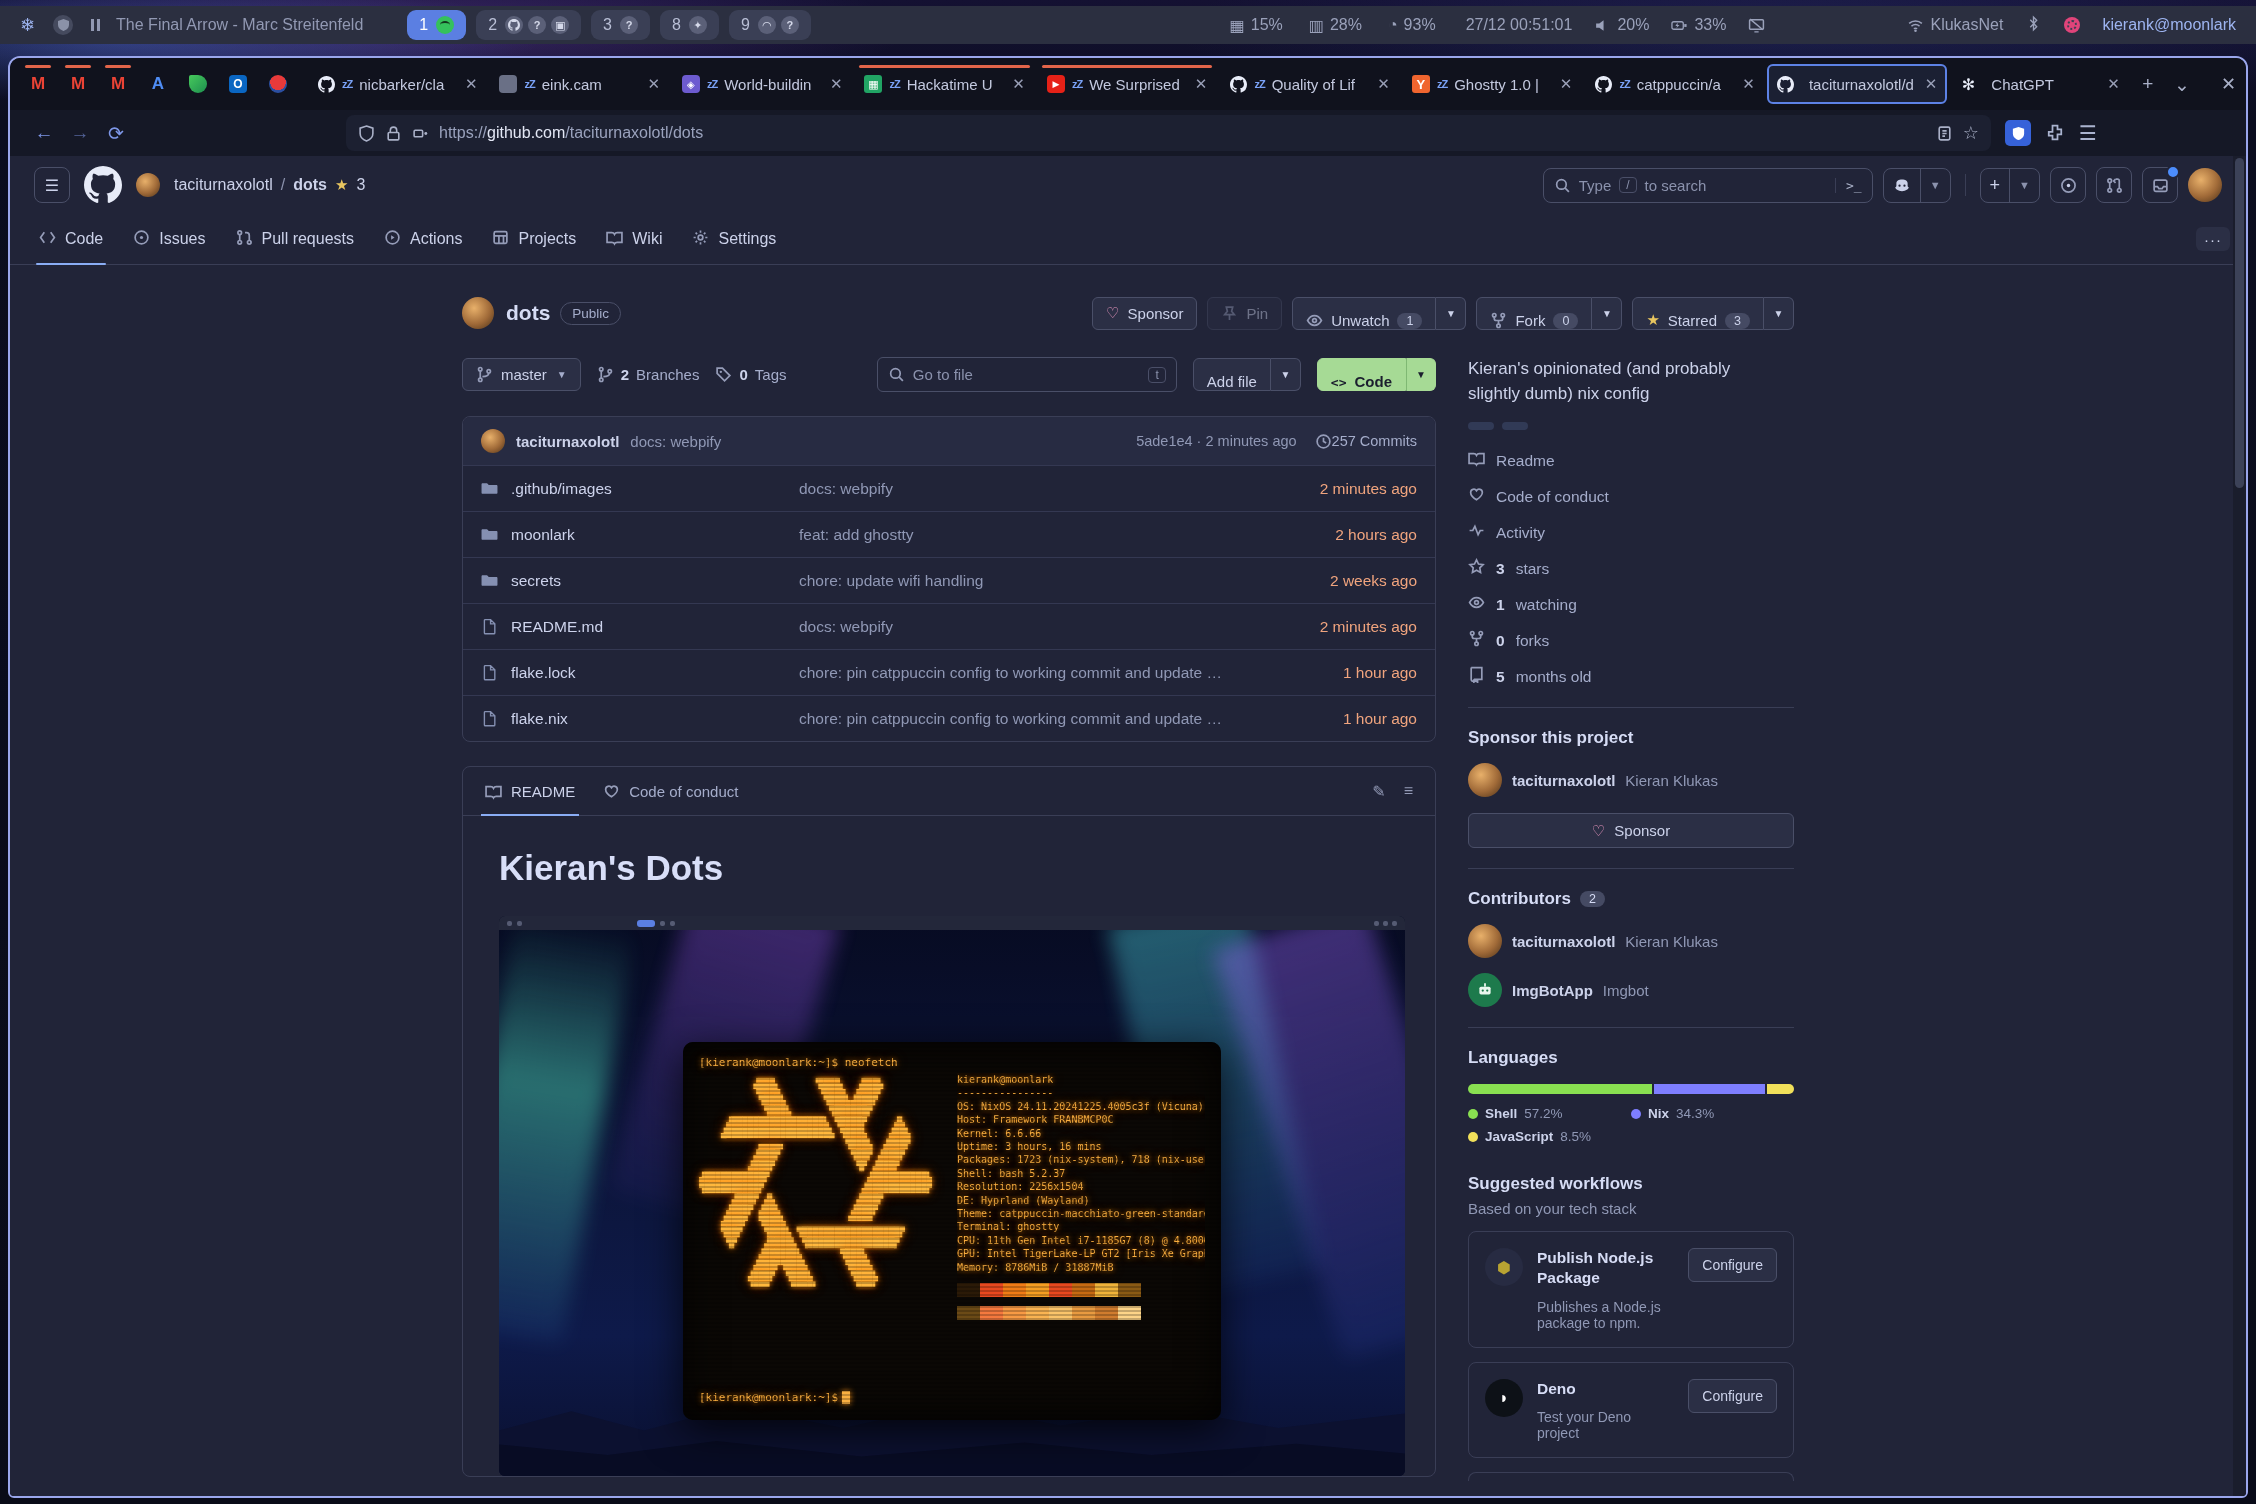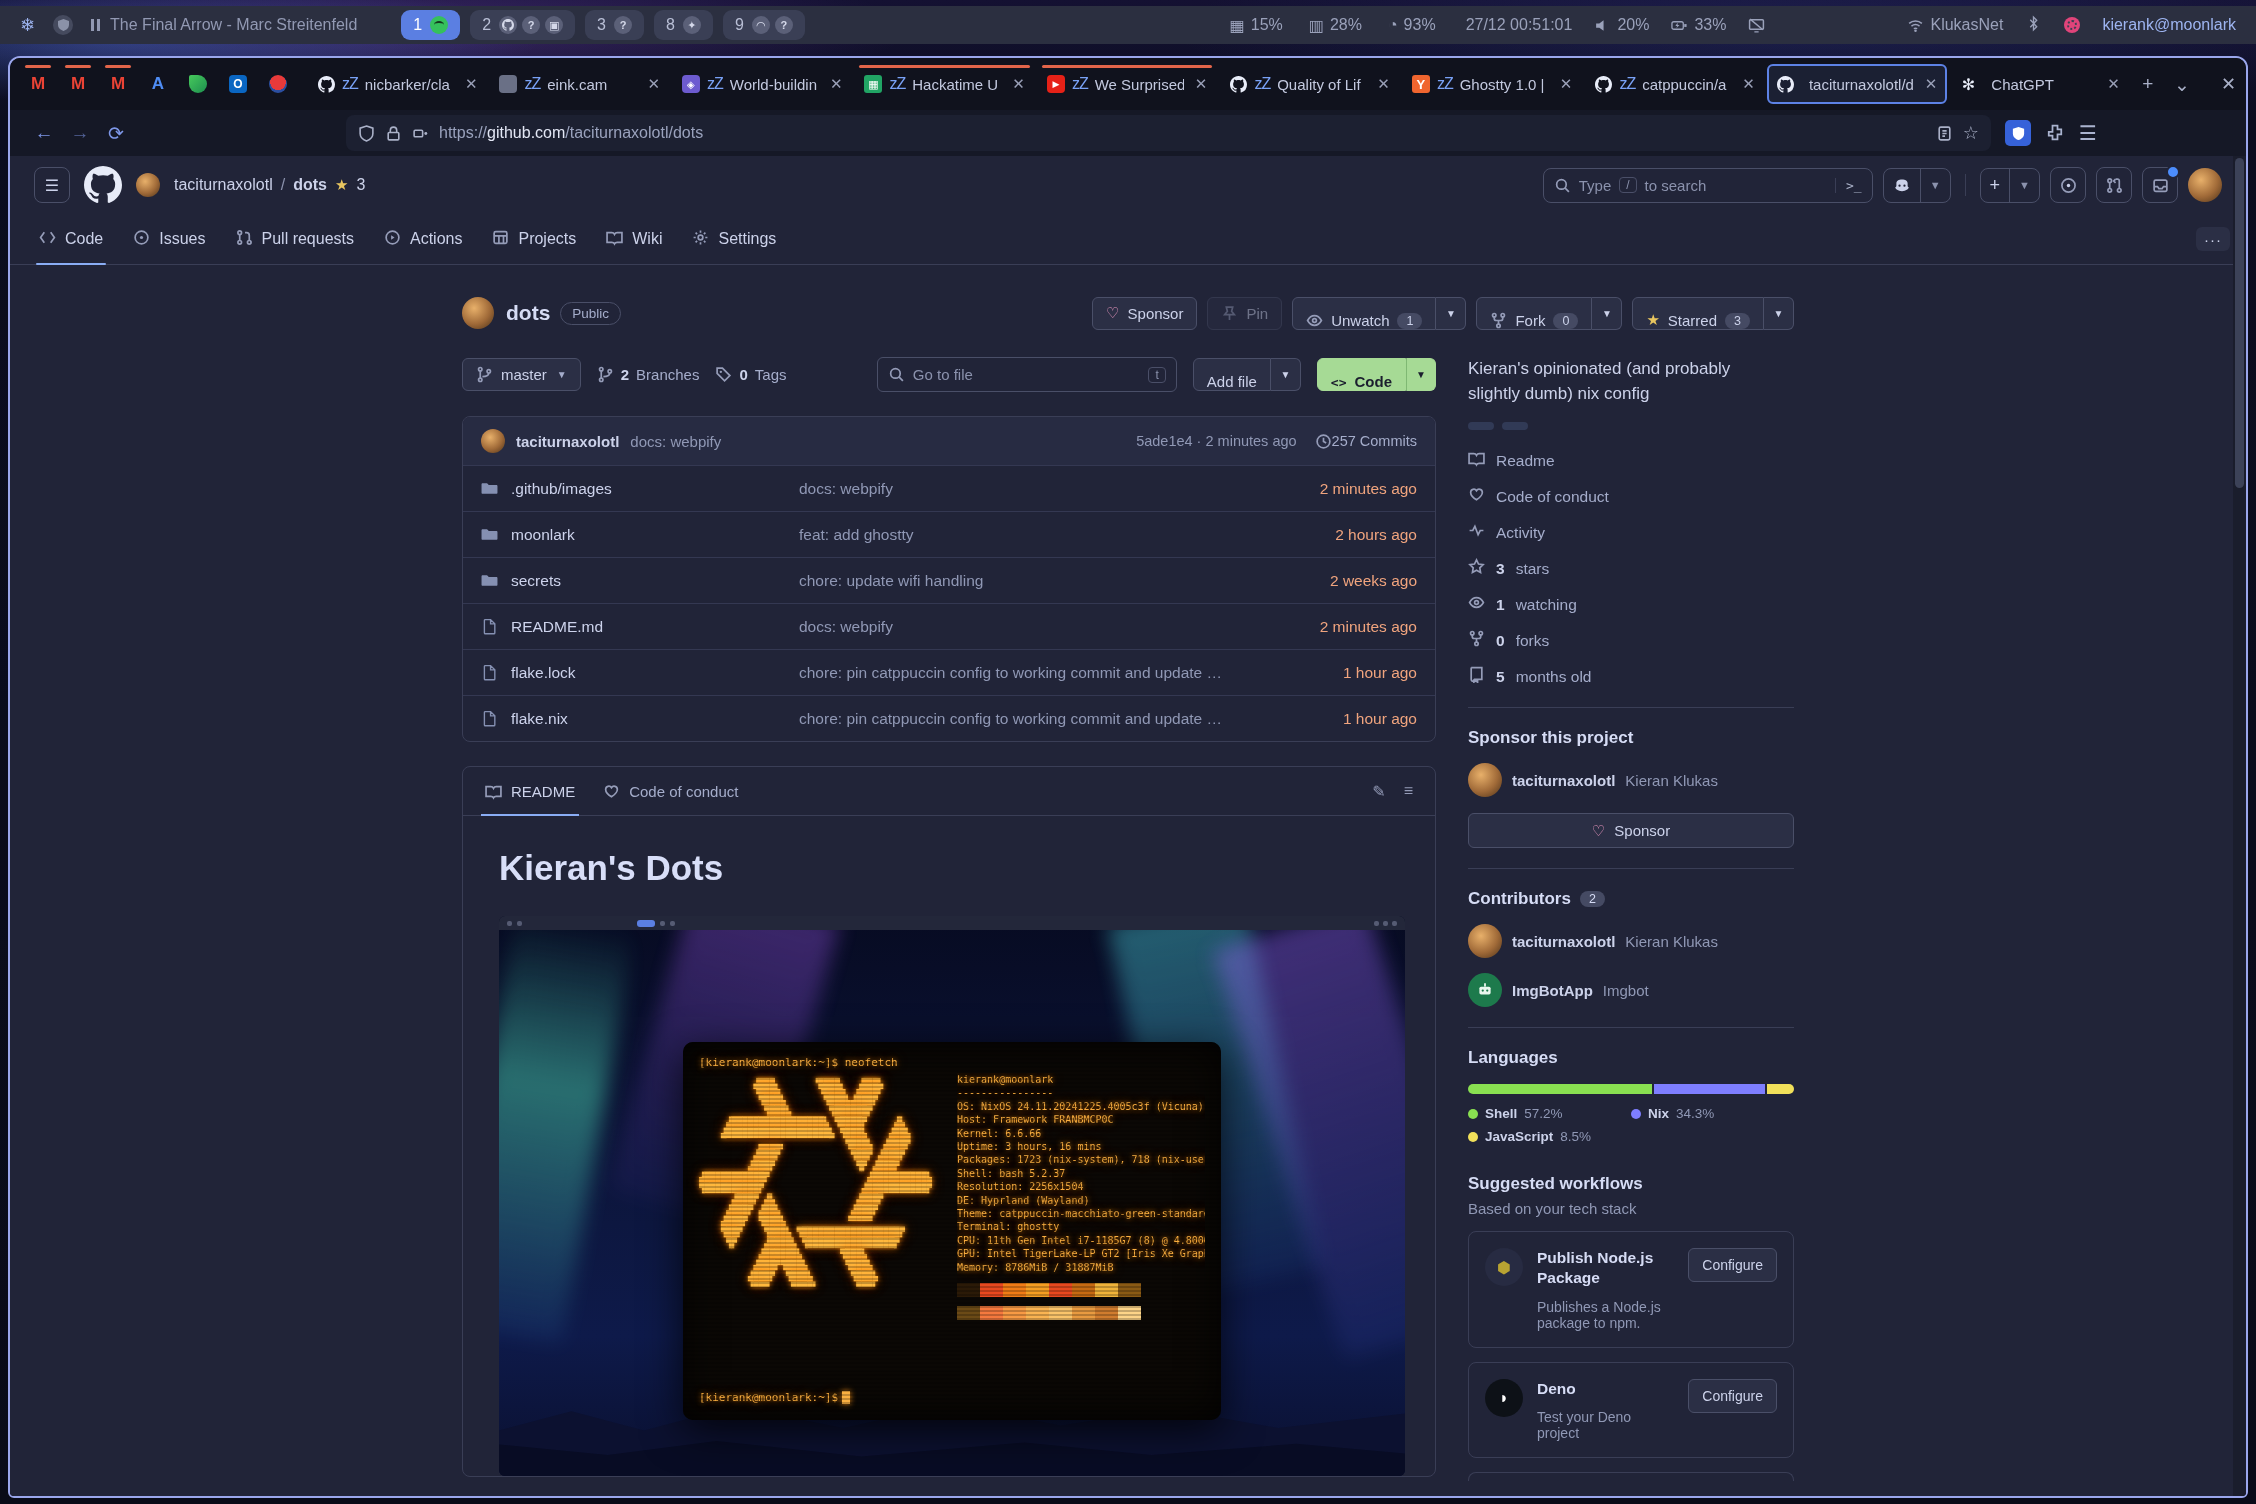--- a/index.html
+++ b/index.html
@@ -11,21 +11,21 @@
       radial-gradient(600px 90px at 120px 40px, rgba(86,140,255,.35), transparent 70%),
       radial-gradient(700px 100px at 420px 30px, rgba(150,90,230,.30), transparent 70%),
       radial-gradient(900px 120px at 1800px 30px, rgba(70,90,200,.20), transparent 70%),
       linear-gradient(180deg,#141132 0%,#0b0d1f 120px,#090b18 100%);}
   
   .waybar{position:absolute;left:0;right:0;top:6px;height:38px;background:#2b2f40;
     display:flex;align-items:center;padding:0 20px;color:#a7adc4;font-size:16px;z-index:5;}
   .wb-left{display:flex;align-items:center;gap:18px;}
   .wb-ico{font-size:18px;color:#9db4f0;}
   .wb-shield{width:20px;height:20px;border-radius:50%;background:#454a5e;display:flex;align-items:center;justify-content:center;}
-  .wb-media{display:flex;align-items:center;gap:10px;color:#9299b3;}
+  .wb-media{display:flex;align-items:center;gap:16px;color:#9299b3;}
   .pausebars{display:inline-flex;gap:3px;}
   .pausebars i{width:3px;height:12px;background:#9299b3;display:block;}
   .workspaces{display:flex;gap:10px;margin-left:26px;}
   .ws{height:30px;border-radius:9px;background:#3a3f55;display:flex;align-items:center;gap:8px;
     padding:0 12px;color:#b9bfd6;font-size:16px;}
   .ws.active{background:#5b7fe2;color:#fff;}
   .app-ico{width:18px;height:18px;border-radius:50%;background:#5b6078;display:inline-flex;
     align-items:center;justify-content:center;font-size:11px;font-weight:bold;color:#d5d9ea;overflow:hidden;}
   .app-ico svg{width:12px;height:12px;fill:#d5d9ea;}
   .ico-spotify{background:#35c15c;}
@@ -57,21 +57,21 @@
   .fav-purple{background:#6d5bd0;border-radius:4px;color:#fff;font-size:10px;}
   .fav-sheets{background:#21a464;border-radius:3px;color:#fff;font-size:11px;}
   .fav-youtube{background:#e62117;border-radius:4px;color:#fff;font-size:9px;}
   .fav-hn{background:#f0652f;border-radius:3px;color:#fff;font-size:13px;}
   .fav-chatgpt{color:#e8ecf8;font-size:16px;}
   .tabs{display:flex;flex:1;min-width:0;}
   .tab{position:relative;display:flex;align-items:center;gap:7px;height:40px;padding:0 10px;margin:0 1px;
     border-radius:6px;min-width:0;flex:1 1 168px;max-width:180px;color:#c3c9df;font-size:15px;}
   .tab.active{background:#1b2033;outline:2px solid #5d82e6;outline-offset:-2px;}
   .tab-title{white-space:nowrap;overflow:hidden;flex:1;min-width:0;}
-  .zbadge{color:#7aa2f7;font-size:16px;font-weight:normal;letter-spacing:-1px;flex:0 0 auto;text-align:center;}
+  .zbadge{color:#7aa2f7;font-size:11px;font-weight:bold;letter-spacing:-1px;flex:0 0 auto;text-align:center;}
   .tab-close{color:#9aa0b8;font-size:15px;flex:0 0 auto;padding-left:4px;}
   .tb-btn{width:34px;height:36px;display:flex;align-items:center;justify-content:center;color:#a9b0c8;font-size:19px;border-radius:6px;}
   .win-close{margin-left:22px;color:#a9b0c8;font-size:18px;}
   
   .urlrow{height:46px;display:flex;align-items:center;padding:0 16px;background:#151826;border-bottom:1px solid #090b13;}
   .nav-btn{width:36px;height:34px;display:flex;align-items:center;justify-content:center;color:#7e97e8;font-size:19px;}
   .urlfield{height:36px;width:1645px;margin-left:212px;background:#1c2031;border-radius:8px;display:flex;
     align-items:center;padding:0 12px;gap:10px;color:#9aa2bd;font-size:16px;box-sizing:border-box;}
   .uf-ico{color:#aab1c8;font-size:15px;display:flex;align-items:center;}
   .uf-ico svg{width:17px;height:17px;stroke:#aab1c8;fill:none;stroke-width:1.5;}

